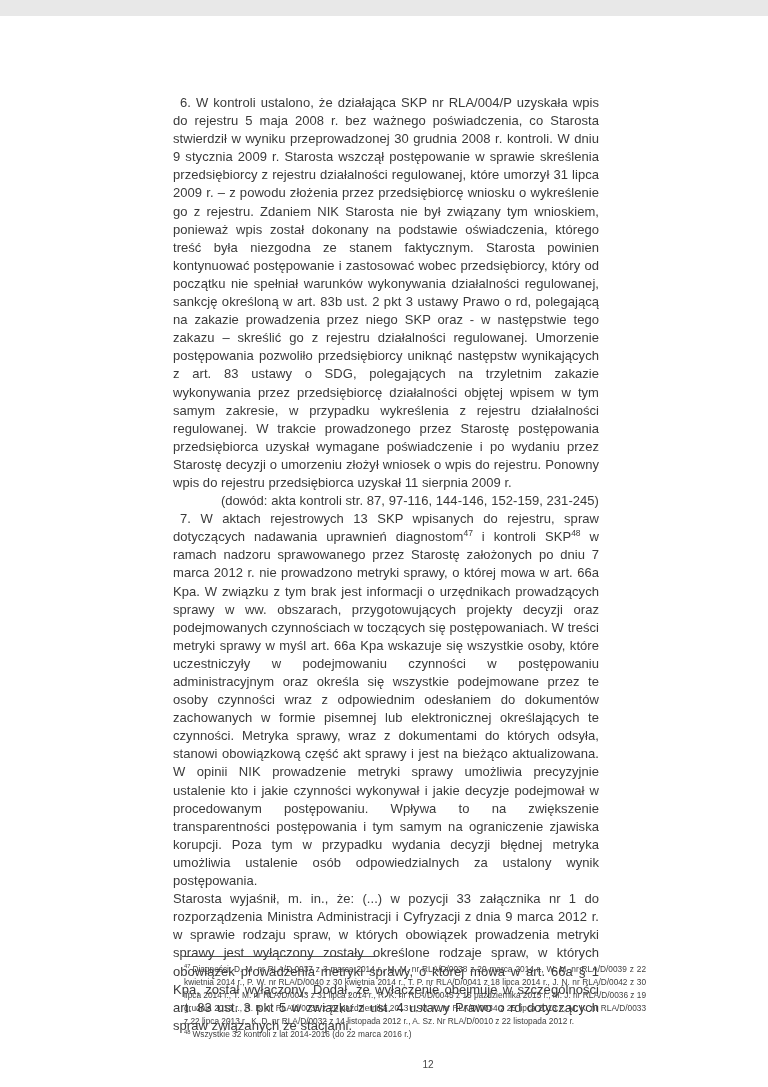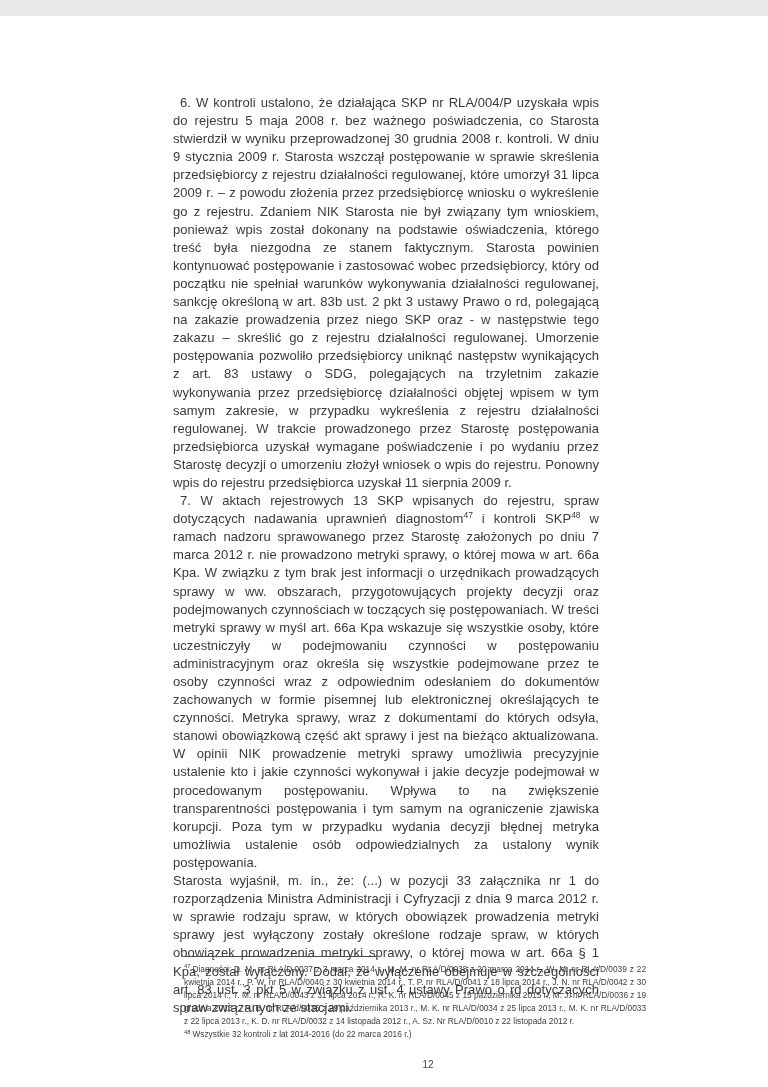--- a/index.html
+++ b/index.html
@@ -71,20 +71,21 @@
 </style>
 </head>
 <body>
 
 <div class="page">
 
   <div class="content">
 
     <p class="para-numbered">6. W kontroli ustalono, że działająca SKP nr RLA/004/P uzyskała wpis do rejestru 5 maja 2008 r. bez ważnego poświadczenia, co Starosta stwierdził w wyniku przeprowadzonej 30 grudnia 2008 r. kontroli. W dniu 9 stycznia 2009 r. Starosta wszczął postępowanie w sprawie skreślenia przedsiębiorcy z rejestru działalności regulowanej, które umorzył 31 lipca 2009 r. – z powodu złożenia przez przedsiębiorcę wniosku o wykreślenie go z rejestru. Zdaniem NIK Starosta nie był związany tym wnioskiem, ponieważ wpis został dokonany na podstawie oświadczenia, którego treść była niezgodna ze stanem faktycznym. Starosta powinien kontynuować postępowanie i zastosować wobec przedsiębiorcy, który od początku nie spełniał warunków wykonywania działalności regulowanej, sankcję określoną w art. 83b ust. 2 pkt 3 ustawy Prawo o rd, polegającą na zakazie prowadzenia przez niego SKP oraz - w następstwie tego zakazu – skreślić go z rejestru działalności regulowanej. Umorzenie postępowania pozwoliło przedsiębiorcy uniknąć następstw wynikających z art. 83 ustawy o SDG, polegających na trzyletnim zakazie wykonywania przez przedsiębiorcę działalności objętej wpisem w tym samym zakresie, w przypadku wykreślenia z rejestru działalności regulowanej. W trakcie prowadzonego przez Starostę postępowania przedsiębiorca uzyskał wymagane poświadczenie i po wydaniu przez Starostę decyzji o umorzeniu złożył wniosek o wpis do rejestru. Ponowny wpis do rejestru przedsiębiorca uzyskał 11 sierpnia 2009 r.</p>
 
+    <p class="evidence">(dowód: akta kontroli str. 87, 97-116, 144-146, 152-159, 231-245)</p>
 
     <p class="para-numbered para-7">
       <span>7. W aktach rejestrowych 13 SKP wpisanych do rejestru, spraw dotyczących nadawania uprawnień diagnostom</span><span class="sup-ref">47</span><span> i kontroli SKP</span><span class="sup-ref">48</span><span> w ramach nadzoru sprawowanego przez Starostę założonych po dniu 7 marca 2012 r. nie prowadzono metryki sprawy, o której mowa w art. 66a Kpa. W związku z tym brak jest informacji o urzędnikach prowadzących sprawy w ww. obszarach, przygotowujących projekty decyzji oraz podejmowanych czynnościach w toczących się postępowaniach. W treści metryki sprawy w myśl art. 66a Kpa wskazuje się wszystkie osoby, które uczestniczyły w podejmowaniu czynności w postępowaniu administracyjnym oraz określa się wszystkie podejmowane przez te osoby czynności wraz z odpowiednim odesłaniem do dokumentów zachowanych w formie pisemnej lub elektronicznej określających te czynności. Metryka sprawy, wraz z dokumentami do których odsyła, stanowi obowiązkową część akt sprawy i jest na bieżąco aktualizowana. W opinii NIK prowadzenie metryki sprawy umożliwia precyzyjnie ustalenie kto i jakie czynności wykonywał i jakie decyzje podejmował w procedowanym postępowaniu. Wpływa to na zwiększenie transparentności postępowania i tym samym na ograniczenie zjawiska korupcji. Poza tym w przypadku wydania decyzji błędnej metryka umożliwia ustalenie osób odpowiedzialnych za ustalony wynik postępowania.</span>
     </p>
 
     <p class="para-starosta">
       <span>Starosta wyjaśnił, m. in., że: </span><span class="quote-italic">(...) w pozycji 33 załącznika nr 1 do rozporządzenia Ministra Administracji i Cyfryzacji z dnia 9 marca 2012 r. w sprawie rodzaju spraw, w których obowiązek prowadzenia metryki sprawy jest wyłączony zostały określone rodzaje spraw, w których obowiązek prowadzenia metryki sprawy, o której mowa w art. 66a § 1 Kpa, został wyłączony. Dodał, że wyłączenie obejmuje w szczególności art. 83 ust. 3 pkt 5 w związku z ust. 4 ustawy Prawo o rd dotyczących spraw związanych ze stacjami.</span>
     </p>
 
   </div>

